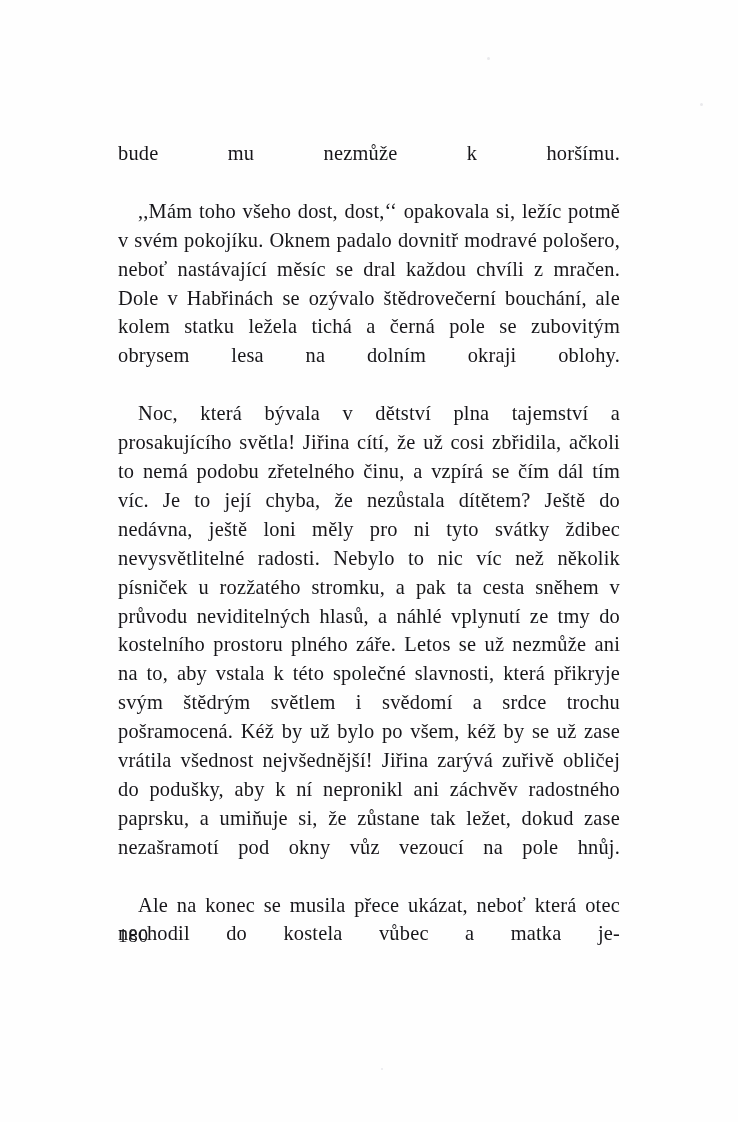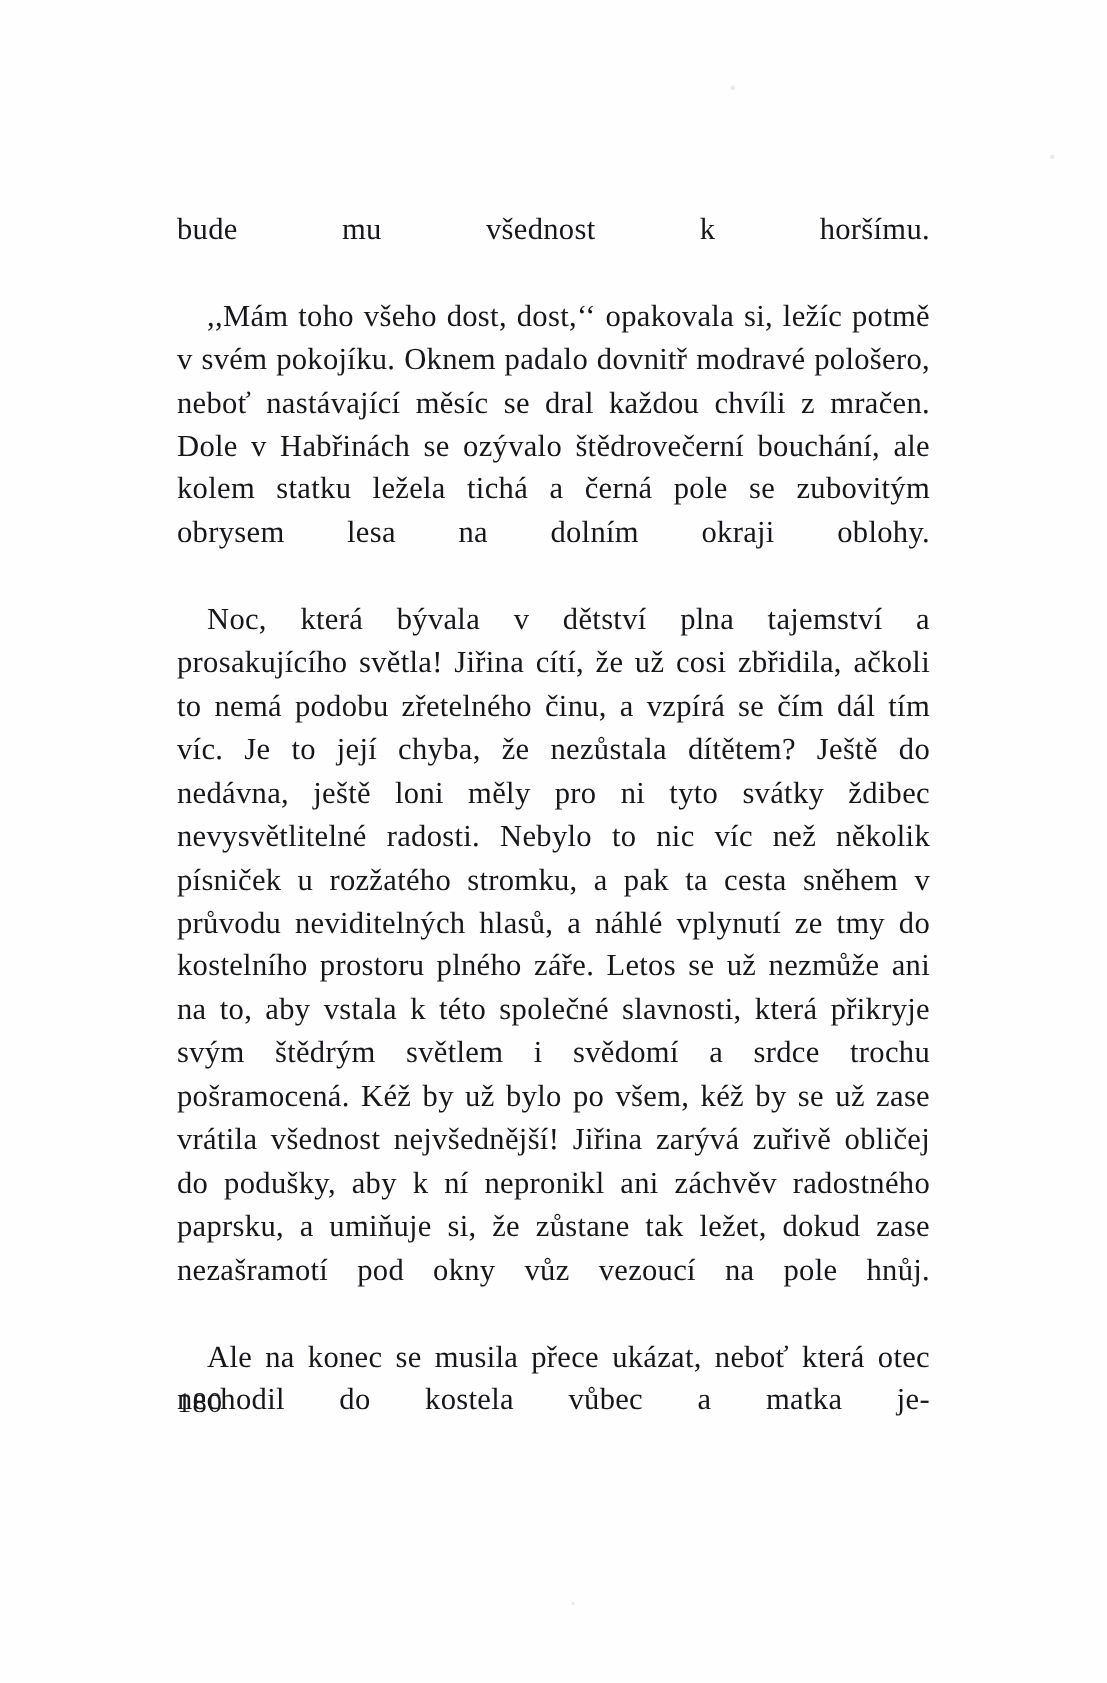--- a/index.html
+++ b/index.html
@@ -80,21 +80,21 @@
 </head>
 <body>
 
 <div class="page">
 
   <div class="speck s1"></div>
   <div class="speck s2"></div>
   <div class="speck s3"></div>
 
   <div class="textblock">
-    <p class="para cont">bude mu všednost k horšímu.</p>
+    <p class="para cont">bude mu nezmůže k horšímu.</p>
 
     <p class="para indent">,,Mám toho všeho dost, dost,‘‘ opakovala si, ležíc potmě v svém pokojíku. Oknem padalo dovnitř modravé pološero, neboť nastávající měsíc se dral každou chvíli z mračen. Dole v Habřinách se ozývalo štědrovečerní bouchání, ale kolem statku ležela tichá a černá pole se zubovitým obrysem lesa na dolním okraji oblohy.</p>
 
     <p class="para indent">Noc, která bývala v dětství plna tajemství a prosakujícího světla! Jiřina cítí, že už cosi zbřidila, ačkoli to nemá podobu zřetelného činu, a vzpírá se čím dál tím víc. Je to její chyba, že nezůstala dítětem? Ještě do nedávna, ještě loni měly pro ni tyto svátky ždibec nevysvětlitelné radosti. Nebylo to nic víc než několik písniček u rozžatého stromku, a pak ta cesta sněhem v průvodu neviditelných hlasů, a náhlé vplynutí ze tmy do kostelního prostoru plného záře. Letos se už nezmůže ani na to, aby vstala k této společné slavnosti, která přikryje svým štědrým světlem i svědomí a srdce trochu pošramocená. Kéž by už bylo po všem, kéž by se už zase vrátila všednost nejvšednější! Jiřina zarývá zuřivě obličej do podušky, aby k ní nepronikl ani záchvěv radostného paprsku, a umiňuje si, že zůstane tak ležet, dokud zase nezašramotí pod okny vůz vezoucí na pole hnůj.</p>
 
     <p class="para indent flush">Ale na konec se musila přece ukázat, neboť která otec nechodil do kostela vůbec a matka je-</p>
   </div>
 
   <div class="folio">180</div>
 

